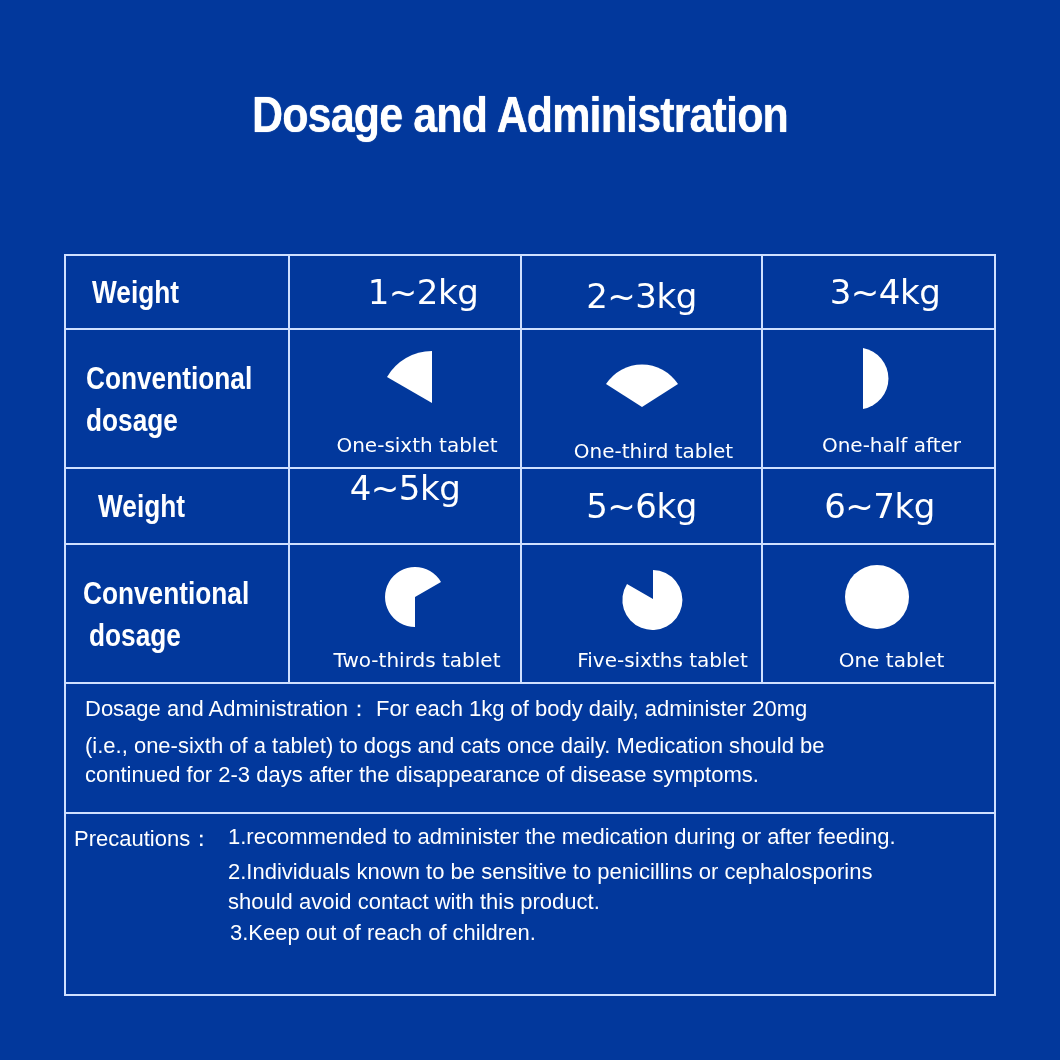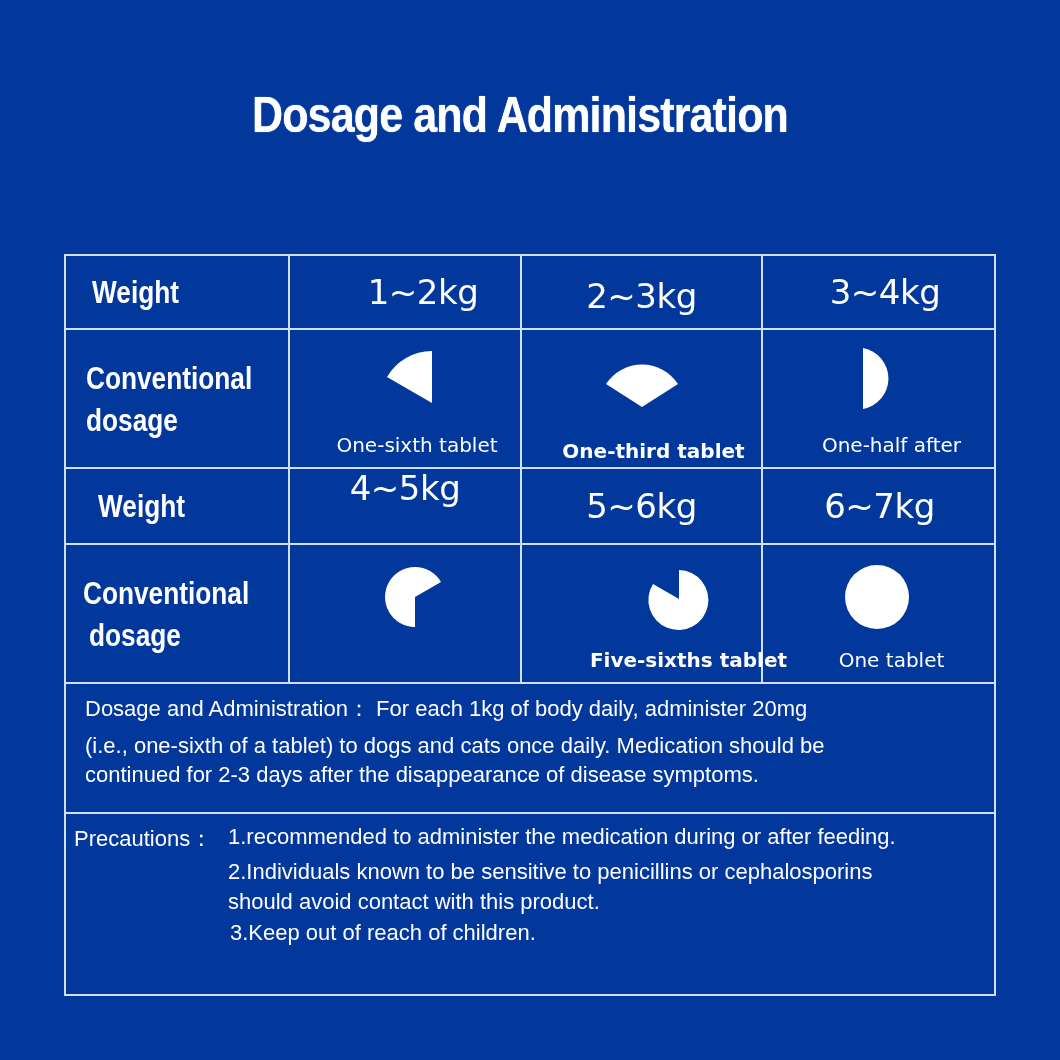--- a/index.html
+++ b/index.html
@@ -93,21 +93,21 @@
 </div>
 
 <div class="dose-cell" style="left:290px; top:330px; width:230px; height:137px;">
   <svg width="230" height="100">
 
     <path d="M142 73 L142 21 A52 52 0 0 0 97 47 Z" fill="#ffffff"></path>
   </svg>
   <div class="dose-caption">One-sixth tablet</div>
 </div>
 
-<div class="dose-cell" style="left:522px; top:330px; width:239px; height:143px;font-weight:bold;">
+<div class="dose-cell" style="left:522px; top:330px; width:239px; height:143px;">
   <svg width="239" height="100">
     <path d="M120 77 L84 54 A43 43 0 0 1 156 54 Z" fill="#ffffff"></path>
   </svg>
   <div class="dose-caption">One-third tablet</div>
 </div>
 
 <div class="dose-cell" style="left:763px; top:330px; width:233px; height:137px;">
   <svg width="233" height="100">
     <path d="M100 18 A31 31 0 0 1 100 79 Z" fill="#ffffff"></path>
   </svg>
@@ -124,23 +124,24 @@
 <div class="cell" style="left:66px; top:545px; width:222px; height:137px; flex-direction:column; align-items:flex-start; justify-content:center;">
   <span class="label-bold" style="margin-left:17px">Conventional</span>
   <span class="label-bold" style="margin-left:23px">dosage</span>
 </div>
 
 <div class="dose-cell" style="left:290px; top:545px; width:230px; height:137px;">
   <svg width="230" height="100">
 
     <path d="M125 52 L151 37 A30 30 0 1 0 125 82 Z" fill="#ffffff"></path>
   </svg>
+  <div class="dose-caption">Two-thirds tablet</div>
 </div>
 
-<div class="dose-cell" style="left:544px; top:545px; width:265px; height:137px;font-weight:bold;">
+<div class="dose-cell" style="left:518px; top:545px; width:265px; height:137px;">
   <svg width="239" height="100">
     <path d="M122 54 L122 25 A30 30 0 1 1 96 39 Z" fill="#ffffff"></path>
   </svg>
   <div class="dose-caption">Five-sixths tablet</div>
 </div>
 
 <div class="dose-cell" style="left:763px; top:545px; width:233px; height:137px;">
   <svg width="233" height="100">
     <circle cx="114" cy="52" r="32" fill="#ffffff"></circle>
   </svg>

